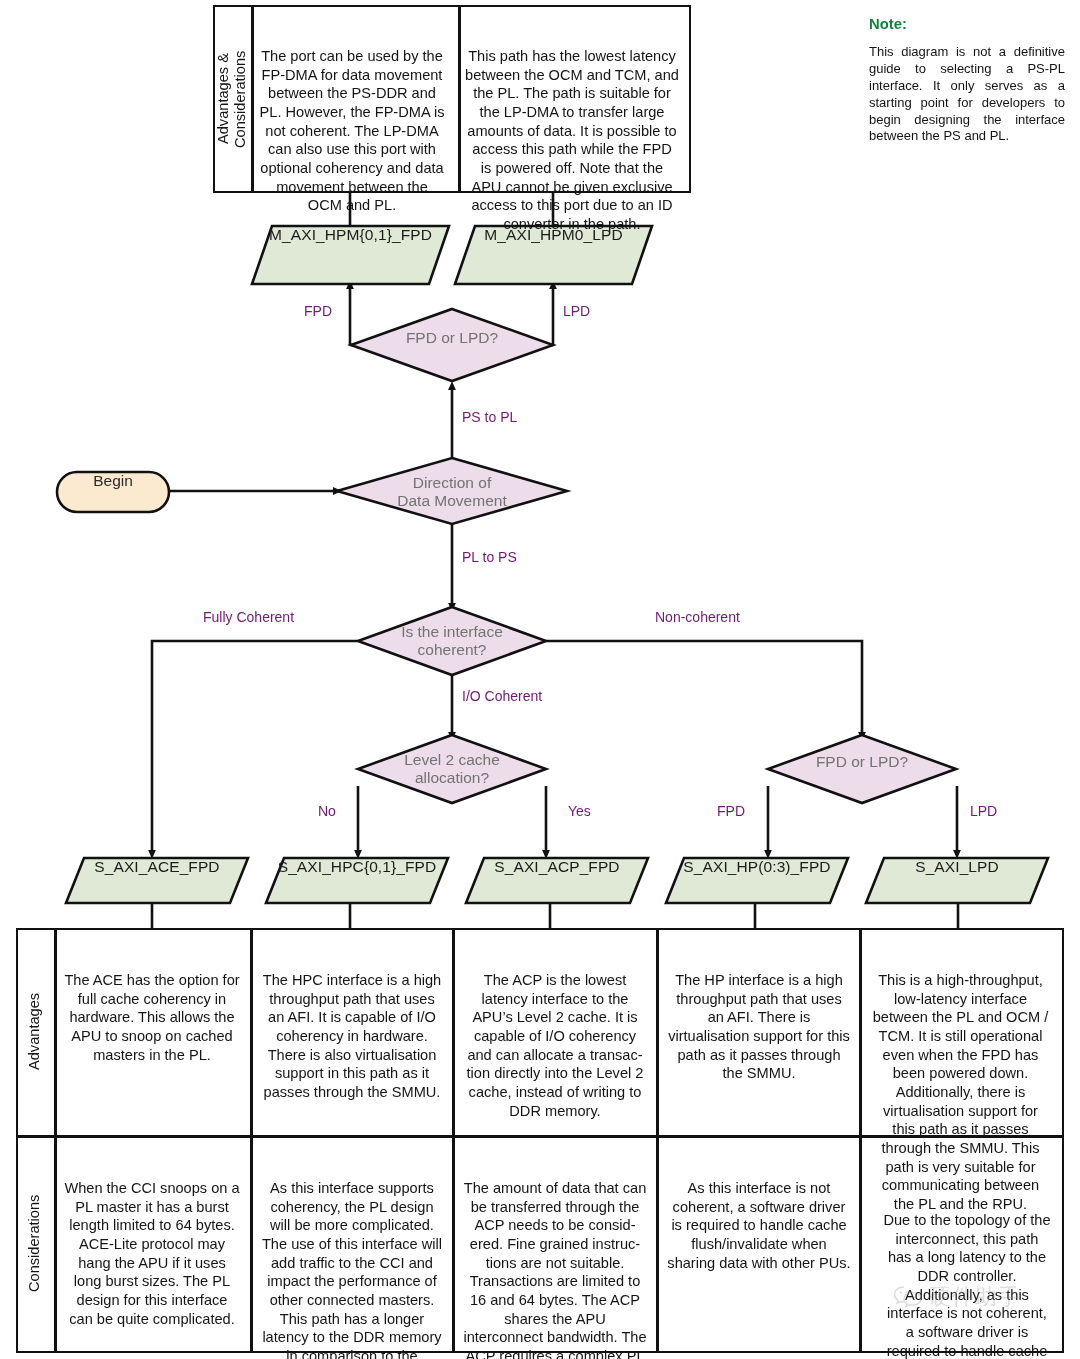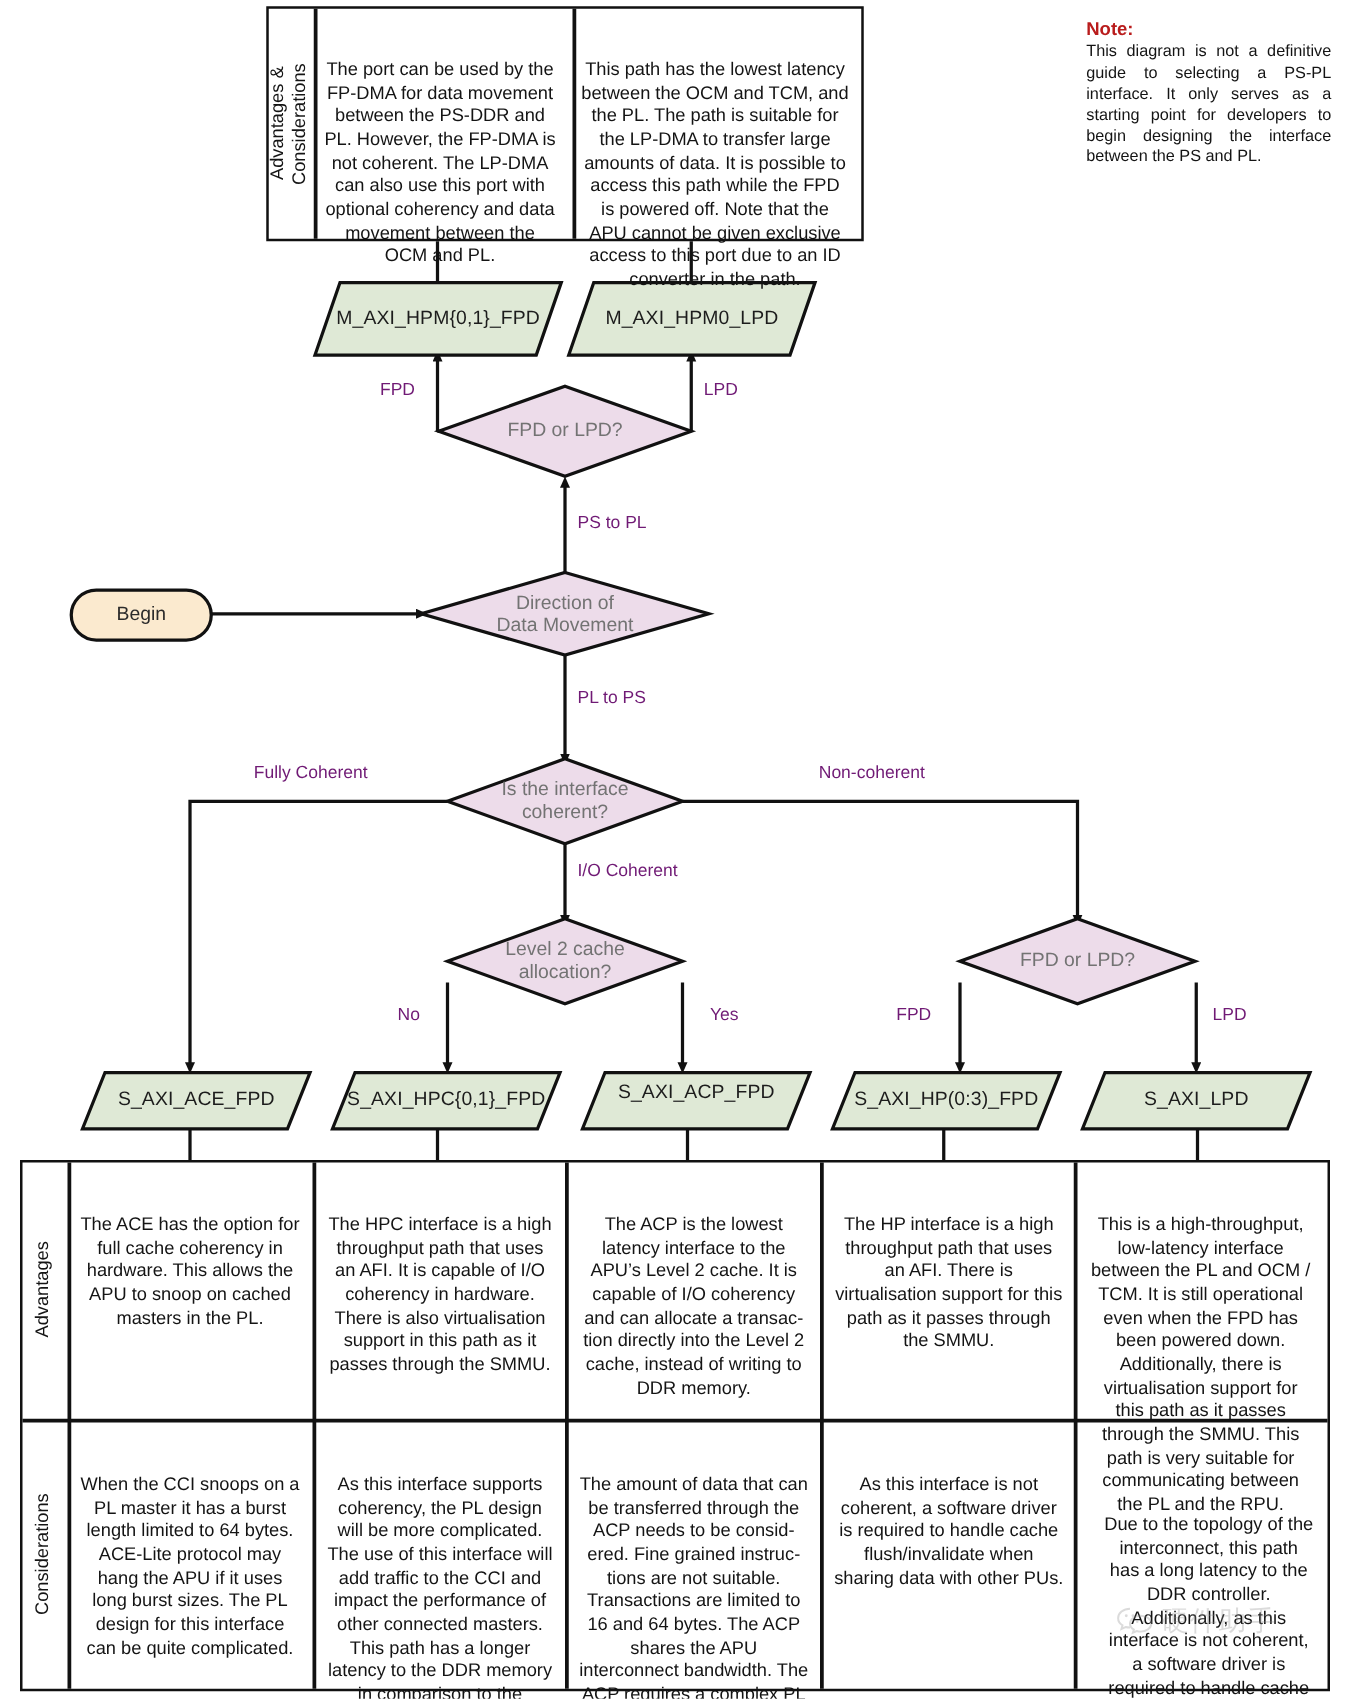--- a/index.html
+++ b/index.html
@@ -8,21 +8,21 @@
     font-family:"Liberation Sans","DejaVu Sans",sans-serif;
     color:#1a1a1a;
   }
   #canvas{position:absolute;left:0;top:0;width:1080px;height:1359px;}
 
   
   #wires{position:absolute;left:0;top:0;width:1080px;height:1359px;}
 
   
   .node-text{
-    position:absolute;display:flex;align-items:center;justify-content:center;
+    position:absolute;display:flex;justify-content:center;
     text-align:center;line-height:1.18;pointer-events:none;
   }
 
   .para-label{font-size:15.5px;color:#1c1c1c;letter-spacing:.1px;}
   .diamond-label{font-size:15.5px;color:#737373;}
   .begin-label{font-size:15.5px;color:#2b2b2b;}
   .edge-label{position:absolute;font-size:14px;color:#701a75;white-space:nowrap;}
 
   
   .tbl{position:absolute;box-sizing:border-box;border:2.5px solid #111;background:#fff;}
@@ -36,21 +36,21 @@
   .hline{position:absolute;background:#111;height:2.5px;}
   .rot-label{
     position:absolute;font-size:14.6px;color:#141414;
     writing-mode:vertical-rl;transform:rotate(180deg);
     display:flex;align-items:center;justify-content:center;
     text-align:center;line-height:1.2;
   }
 
   
   .note-wrap{position:absolute;width:196px;}
-  .note-title{font-size:14.8px;font-weight:bold;color:#b91c1c;margin-bottom:1px;}
+  .note-title{font-size:14.8px;font-weight:bold;color:#15803d;margin-bottom:12px;}
   .note-body{font-size:13px;line-height:1.30;color:#141414;text-align:justify;}
 
   
   .wm{
     position:absolute;display:flex;align-items:center;gap:6px;
     opacity:.30;color:#777;user-select:none;
   }
   .wm-text{font-size:22px;letter-spacing:1px;color:#8a8a8a;font-family:"DejaVu Sans",sans-serif;}
 </style>
 </head>

